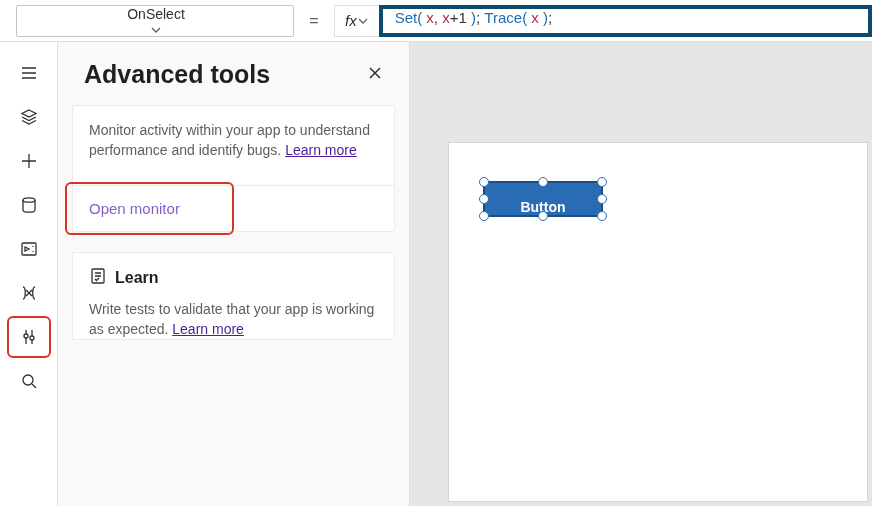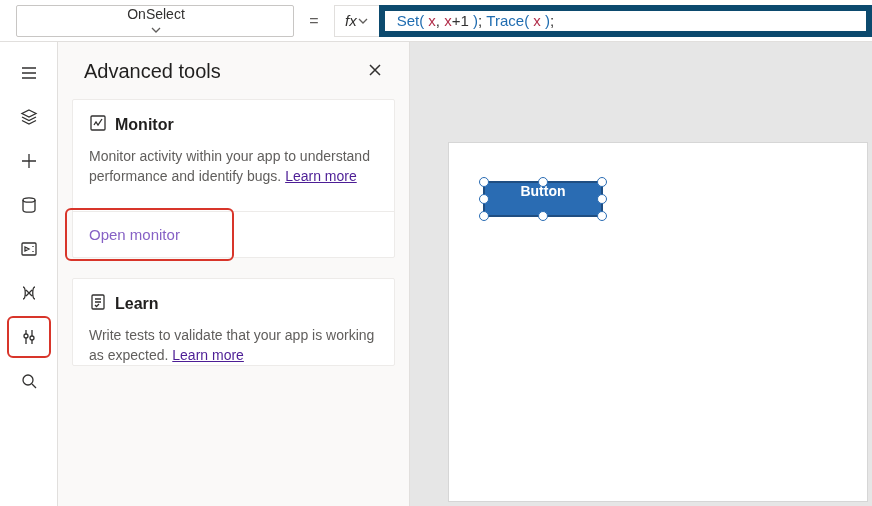--- a/index.html
+++ b/index.html
@@ -38,24 +38,24 @@
     display: flex;
     align-items: center;
     gap: 0;
     font-style: italic;
     font-size: 15px;
     color: #323130;
   }
   .formula-input {
     flex: 1;
     height: 32px;
-    border: 6px solid #0c4a6e;
+    border: 4px solid #0c4a6e;
     padding: 0 12px;
     display: flex;
-    align-items: center;
+    align-items: flex-start;
     font-family: Consolas, monospace;
     font-size: 15px;
     white-space: pre;
   }
   .tok-fn  { color: #1f6cb0; }
   .tok-par { color: #1f6cb0; }
   .tok-var { color: #b3304c; }
   .tok-pun { color: #333; }
   .tok-num { color: #333; }
 
@@ -84,21 +84,21 @@
   .rail-highlight { border: 2px solid #d8352a; border-radius: 6px; }
 
   
   .tools-panel {
     width: 352px;
     background: #faf9f8;
     border-right: 1px solid #e1dfdd;
     padding: 18px 8px 18px 8px;
   }
   .panel-header { display: flex; align-items: center; justify-content: space-between; padding: 0 18px 16px 18px;}
-  .panel-title { font-size: 20px; font-weight: 400; color: #201f1e; }
+  .panel-title { font-size: 25px; font-weight: 700; color: #201f1e; }
   .close-x svg { width: 16px; height: 16px; stroke: #323130; stroke-width: 1.5; fill: none; }
 
   .card {
     background: #fff;
     border: 1px solid #edebe9;
     border-radius: 2px;
     margin: 0 6px 20px 6px;
     padding: 14px 16px 0 16px;
   }
   .card-head { display: flex; align-items: center; gap: 8px; margin-bottom: 10px; }
@@ -136,21 +136,21 @@
     border: 1px solid #d6d6d6;
   }
   .button-sel {
     position: absolute;
     left: 34px; top: 38px;
     width: 120px; height: 36px;
     background: #2a6cb3;
     border: 2px solid #1f4e82;
     border-radius: 3px;
     display: flex;
-    align-items: flex-start;
+    align-items: flex-end;
     justify-content: center;
     color: #fff;
     font-size: 14px;
     font-weight: 600;
   }
   .sel-handle {
     position: absolute;
     width: 10px; height: 10px;
     border: 1.5px solid #2a6cb3;
     border-radius: 50%;
@@ -243,27 +243,20 @@
     <div class="panel-header">
       <div class="panel-title">Advanced tools</div>
       <div class="close-x">
         <svg viewBox="0 0 16 16">
             <path d="M3 3l10 10M13 3L3 13"></path>
           </svg>
       </div>
     </div>
     <div id="cards">
         <div class="card">
-          <div class="card-head">
-            <span><svg viewBox="0 0 18 18">
-                <rect x="2" y="2" width="14" height="14" rx="1"></rect>
-                <path d="M5 11l2-3 2 3 4-6"></path>
-              </svg></span>
-            <span class="card-title">Monitor</span>
-          </div>
           <div class="card-desc"><span>Monitor activity within your app to understand performance and identify bugs.</span> <span class="learn-more">Learn more</span></div>
           <div class="card-action action-highlight">Open monitor</div>
         </div>
         <div class="card">
           <div class="card-head">
             <span><svg viewBox="0 0 18 18">
                 <rect x="3" y="2" width="12" height="14" rx="1"></rect>
                 <path d="M6 6h6M6 9h6M6 12l1.5 1.5L10 11"></path>
               </svg></span>
             <span class="card-title">Learn</span>

